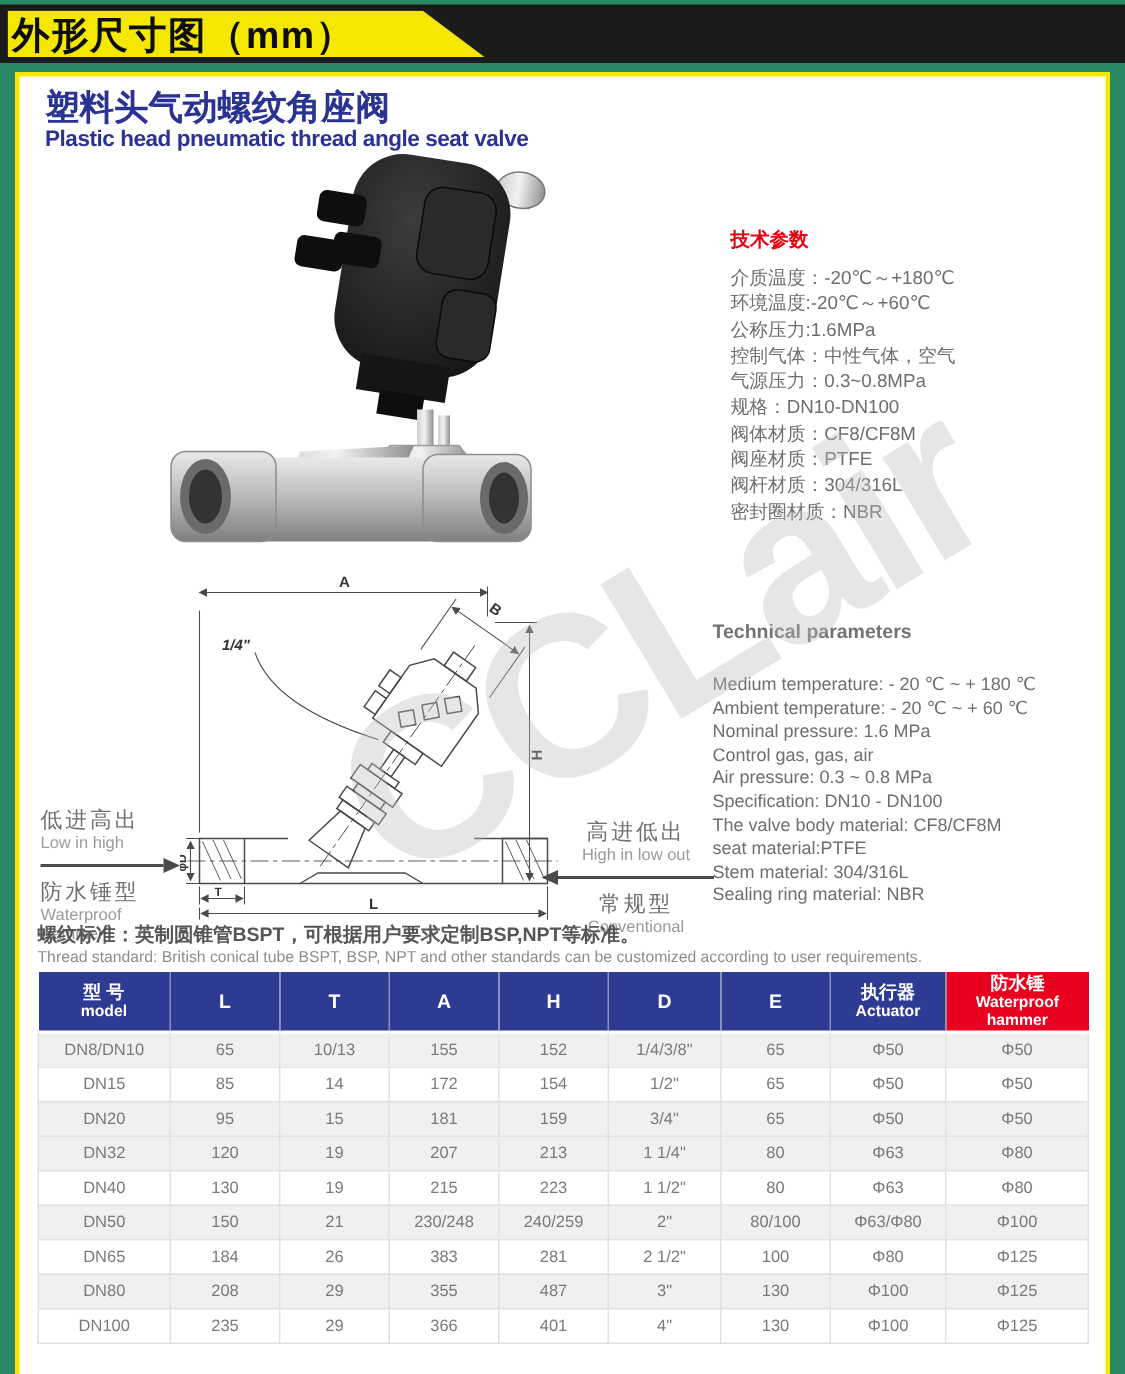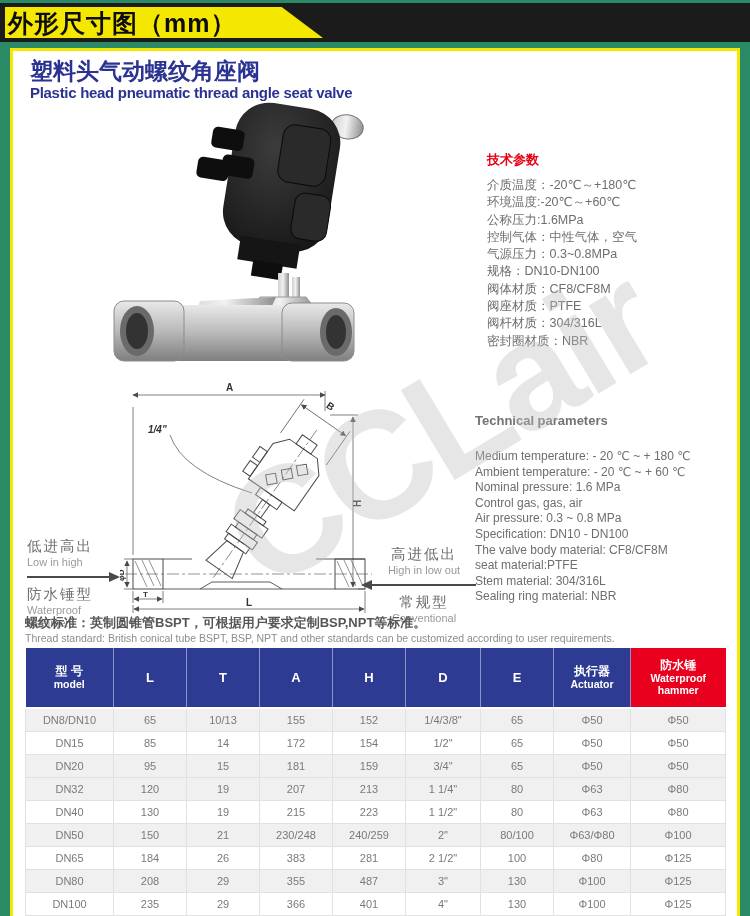--- a/index.html
+++ b/index.html
@@ -40,21 +40,21 @@
   .arrow-line.right::after { content:""; position:absolute; right:-11px; top:-4px;
     border-left:11px solid #4a4a4a; border-top:5px solid transparent; border-bottom:5px solid transparent; }
   .arrow-line.left::before { content:""; position:absolute; left:-11px; top:-4px;
     border-right:11px solid #4a4a4a; border-top:5px solid transparent; border-bottom:5px solid transparent; }
 
   .thread-cn { position:absolute; left:12px; top:563px; font-size:13px; font-weight:bold; color:#565656; }
   .thread-en { position:absolute; left:12px; top:581px; font-size:10.5px; color:#8c8c8c; }
 
   
   .spec-table { position:absolute; left:12px; top:597px; width:700px; border-collapse:collapse; table-layout:fixed; }
-  .spec-table th { background:#2d3b92; color:#ffffff; height:28px; padding:11px 0; text-align:center;
+  .spec-table th { background:#2d3b92; color:#ffffff; height:28px; padding:1px 0; text-align:center;
     border-right:1px solid rgba(255,255,255,0.45); border-bottom:2px solid #ffffff; vertical-align:middle; }
   .spec-table th.red { background:#e8001e; border-right:none; }
   .spec-table th .cn { font-size:12px; font-weight:bold; line-height:13px; }
   .spec-table th .en { font-size:10.5px; font-weight:bold; line-height:12px; }
   .spec-table th .single { font-size:13px; font-weight:bold; }
   .spec-table td { height:23px; font-size:11px; color:#7a7a7a; text-align:center;
     border:1px solid #e1e1e1; background:#ffffff; }
   .spec-table tr.odd td { background:#f0f0f0; }
 
   

